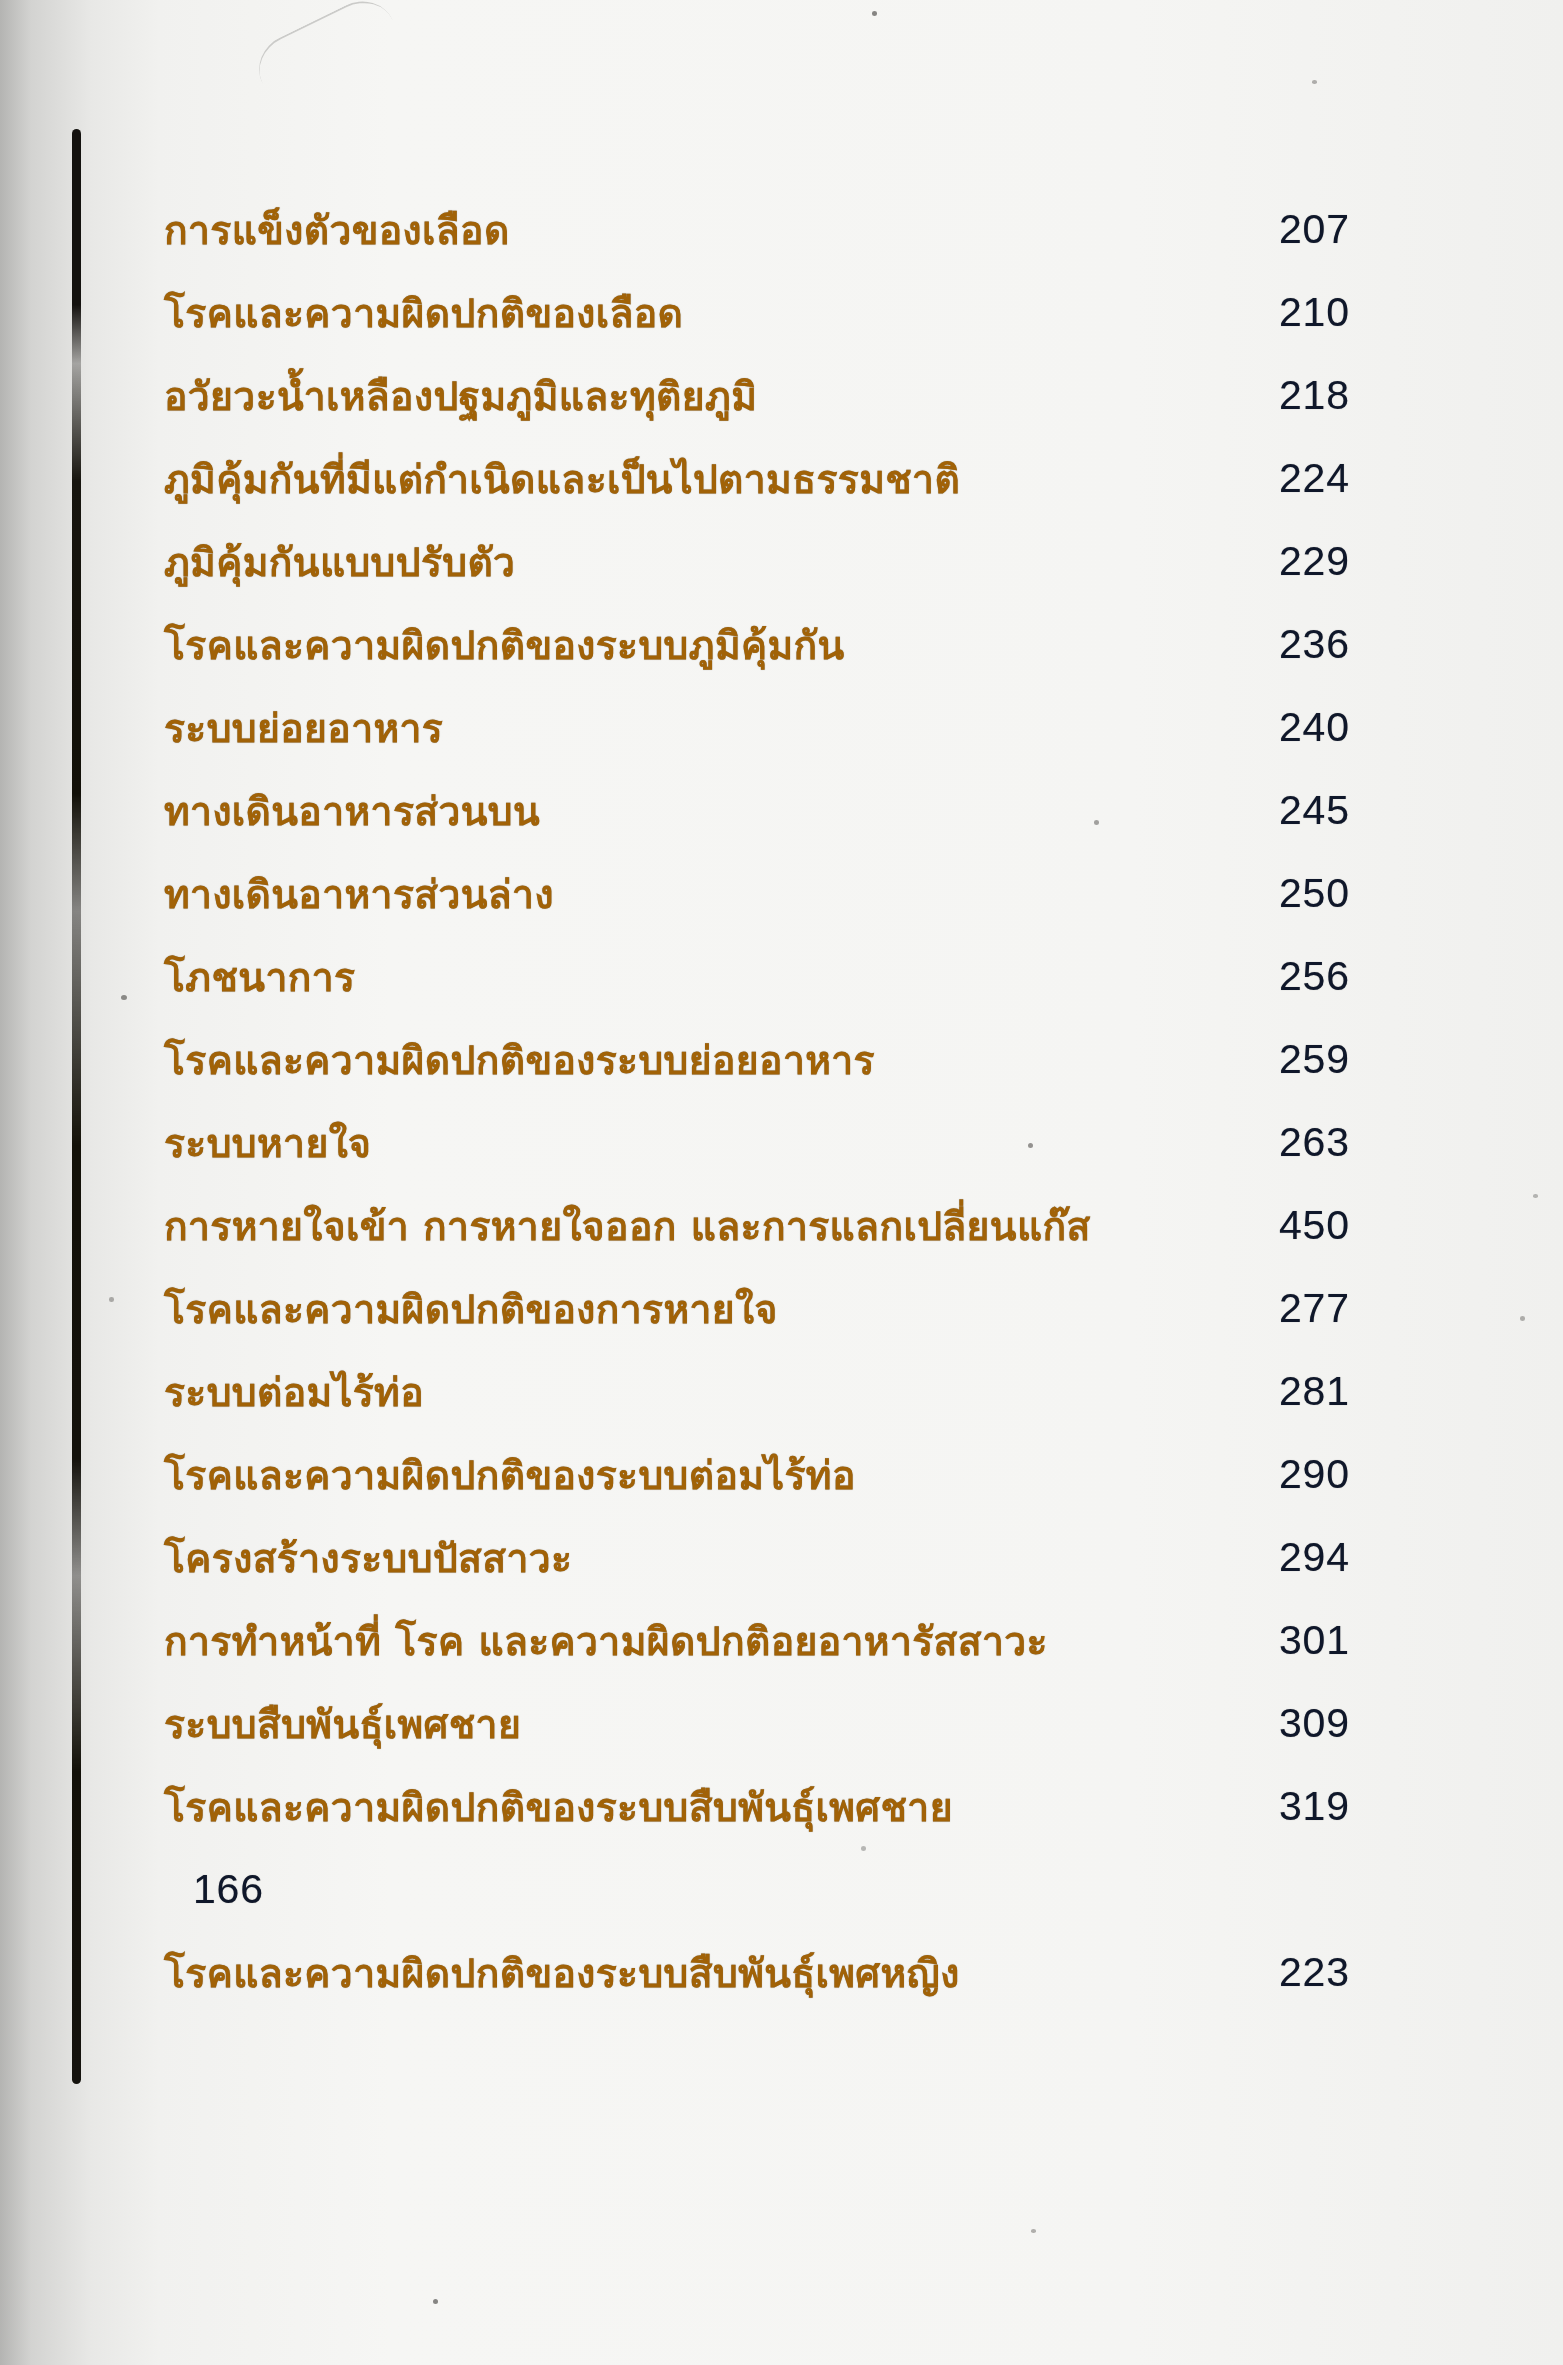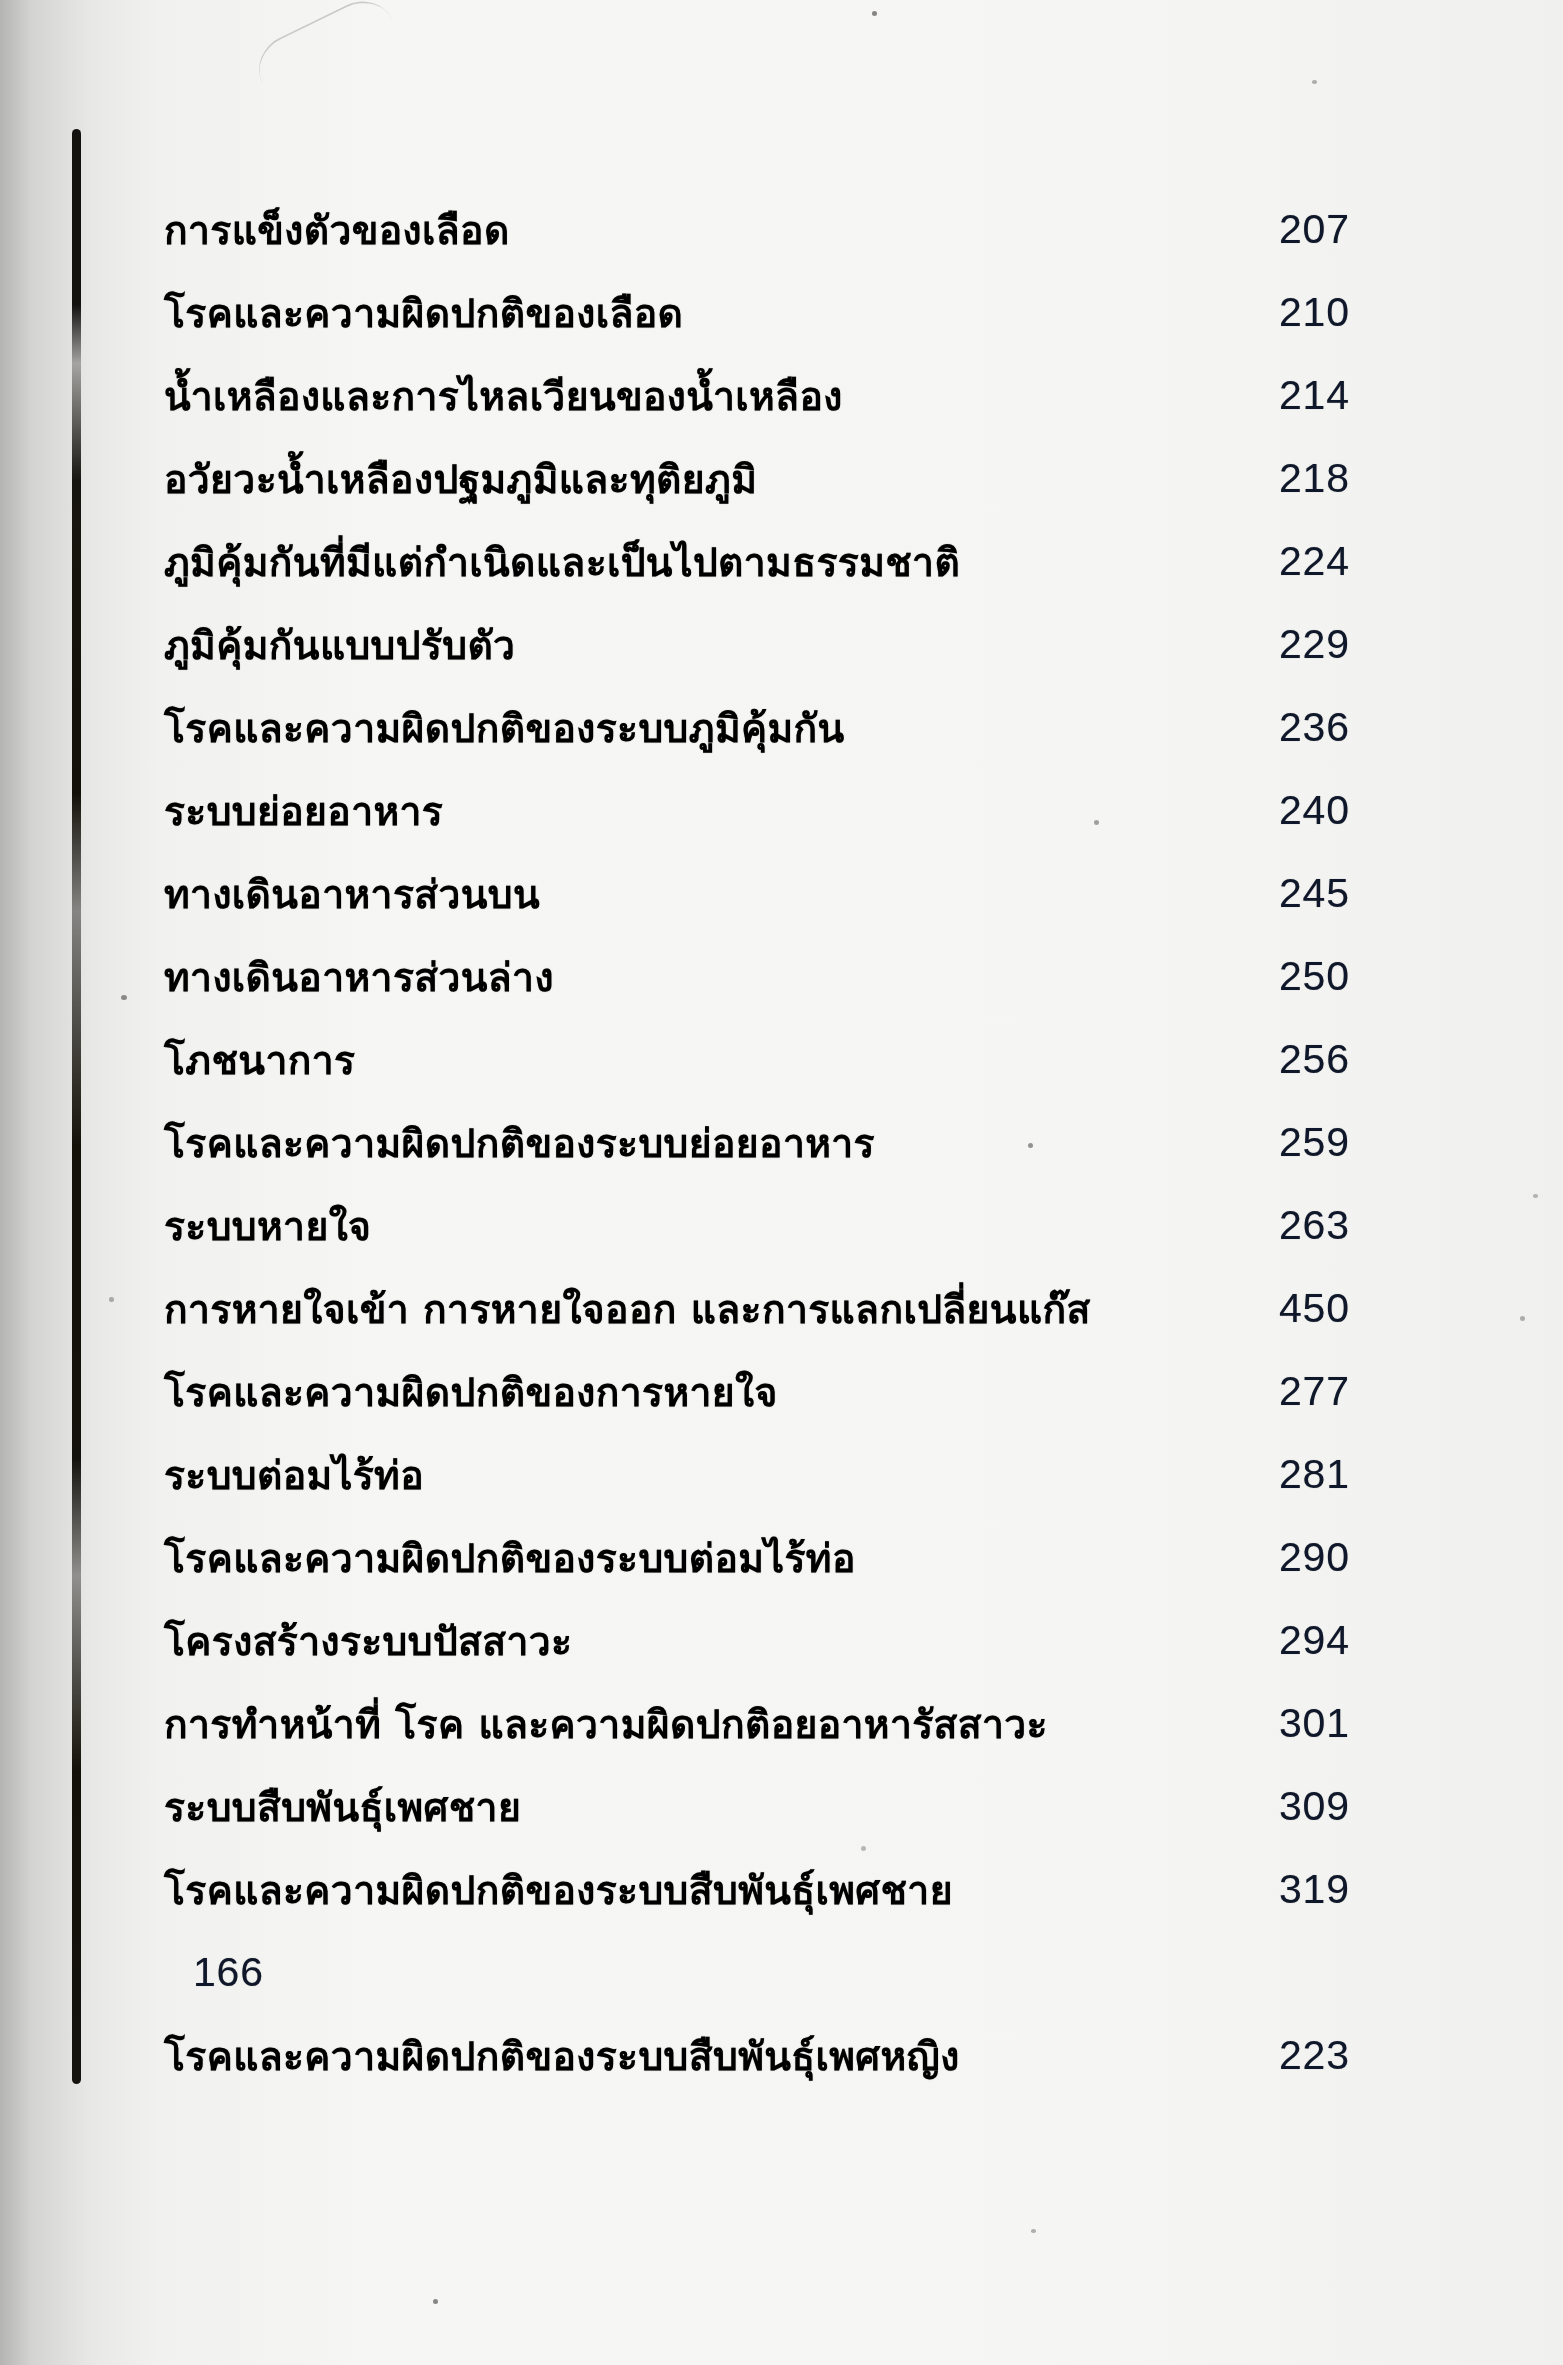--- a/index.html
+++ b/index.html
@@ -64,21 +64,21 @@
   .toc-row {
     height: 83px;
     display: flex;
     align-items: center;
     justify-content: space-between;
   }
   .toc-title {
     font-size: 39px;
     font-weight: 600;
     letter-spacing: 0.4px;
-    color: #000000;
+    color: #a16207;
     text-shadow: 0 0 0.9px rgba(40,38,35,0.55);
     white-space: nowrap;
   }
   .toc-page {
     flex: 0 0 auto;
     min-width: 100px;
     text-align: right;
     font-family: "Liberation Sans", sans-serif;
     font-size: 41px;
     font-weight: 400;
@@ -114,24 +114,20 @@
 <div class="toc">
   <div class="toc-row">
     <span class="toc-title">การแข็งตัวของเลือด</span>
     <span class="toc-page">207</span>
   </div>
   <div class="toc-row">
     <span class="toc-title">โรคและความผิดปกติของเลือด</span>
     <span class="toc-page">210</span>
   </div>
   <div class="toc-row">
-    <span class="toc-title">น้ำเหลืองและการไหลเวียนของน้ำเหลือง</span>
-    <span class="toc-page">214</span>
-  </div>
-  <div class="toc-row">
     <span class="toc-title">อวัยวะน้ำเหลืองปฐมภูมิและทุติยภูมิ</span>
     <span class="toc-page">218</span>
   </div>
   <div class="toc-row">
     <span class="toc-title">ภูมิคุ้มกันที่มีแต่กำเนิดและเป็นไปตามธรรมชาติ</span>
     <span class="toc-page">224</span>
   </div>
   <div class="toc-row">
     <span class="toc-title">ภูมิคุ้มกันแบบปรับตัว</span>
     <span class="toc-page">229</span>

